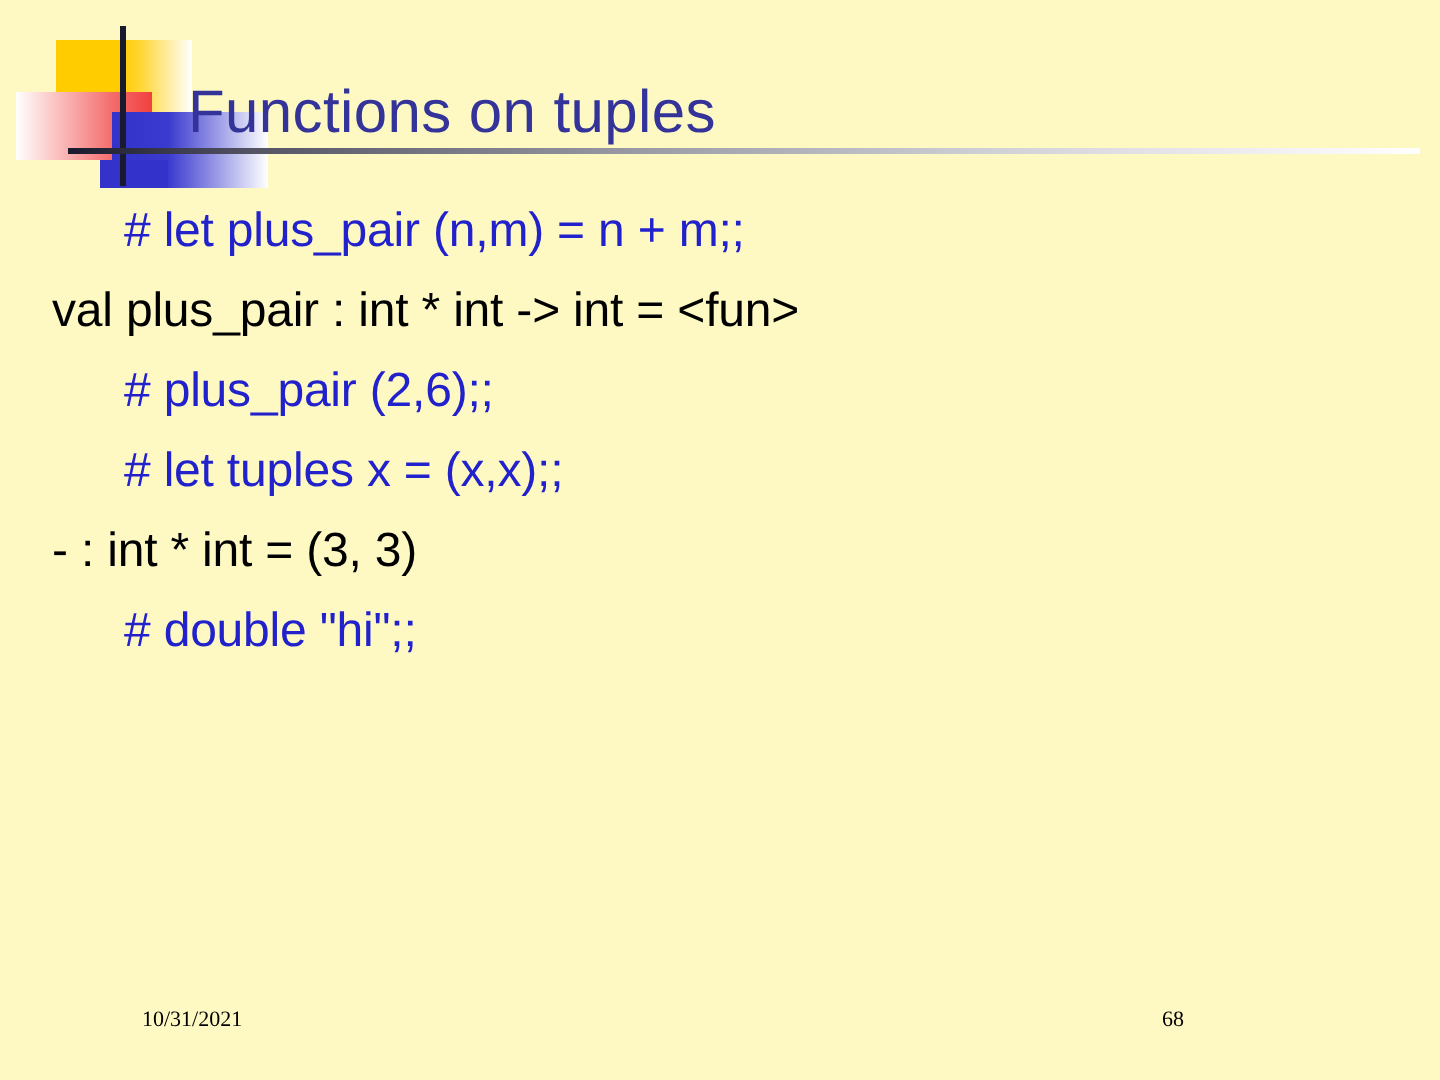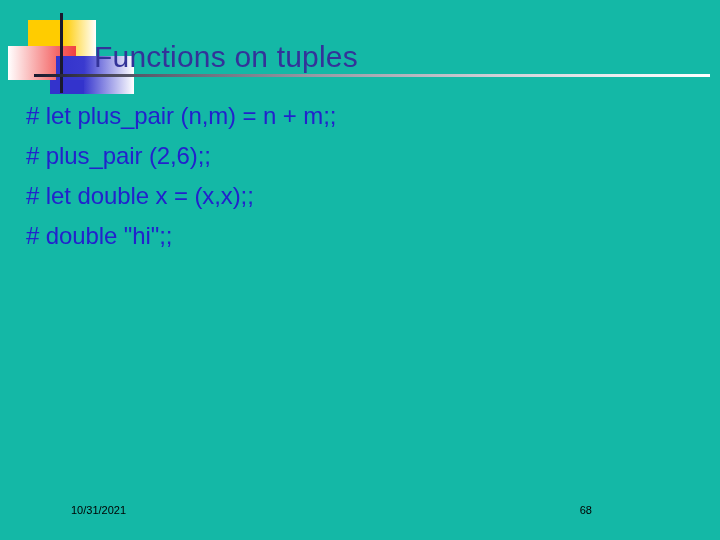--- a/index.html
+++ b/index.html
@@ -14,21 +14,21 @@
     font-family: "Liberation Sans", sans-serif;
     overflow: hidden;
     position: relative;
   }
 
   
   #slide {
     position: relative;
     width: 720px;
     height: 540px;
-    background: #14b8a6;
+    background: #fef9c3;
   }
 
   
   #header-decoration {
     position: absolute;
     left: 0;
     top: 0;
     width: 300px;
     height: 100px;
     pointer-events: none;
@@ -105,32 +105,34 @@
   }
   .code-line {
     font-size: 24px;
     line-height: 40px;
     height: 40px;
     white-space: pre;
     letter-spacing: -0.1px;
   }
   .code-line.prompt {
     color: #2222CC;
+    margin-left: 36px;
   }
   .code-line.output {
     color: #000000;
   }
 
   
   #footer {
     position: absolute;
     left: 0;
     bottom: 0;
     width: 620px;
     height: 44px;
+    font-family: Liberation Serif, serif;
   }
   #footer-date {
     position: absolute;
     left: 71px;
     top: 8px;
     font-size: 11px;
     color: #000000;
   }
   #footer-page {
     position: absolute;
@@ -152,22 +154,24 @@
     <div class="deco-blue"></div>
     <div class="deco-blue-lower"></div>
     <div class="deco-vline"></div>
   </div>
   <div class="deco-hline"></div>
 
   <h1 id="slide-title">Functions on tuples</h1>
 
   <div id="transcript">
       <div class="code-line prompt"># let plus_pair (n,m) = n + m;;</div>
+      <div class="code-line output">val plus_pair : int * int -&gt; int = &lt;fun&gt;</div>
       <div class="code-line prompt"># plus_pair (2,6);;</div>
-      <div class="code-line prompt"># let double x = (x,x);;</div>
+      <div class="code-line prompt"># let tuples x = (x,x);;</div>
+      <div class="code-line output">- : int * int = (3, 3)</div>
       <div class="code-line prompt"># double "hi";;</div>
     </div>
 
   <div id="footer">
     <div id="footer-date">10/31/2021</div>
     <div id="footer-page">68</div>
   </div>
 
 </div>
 

